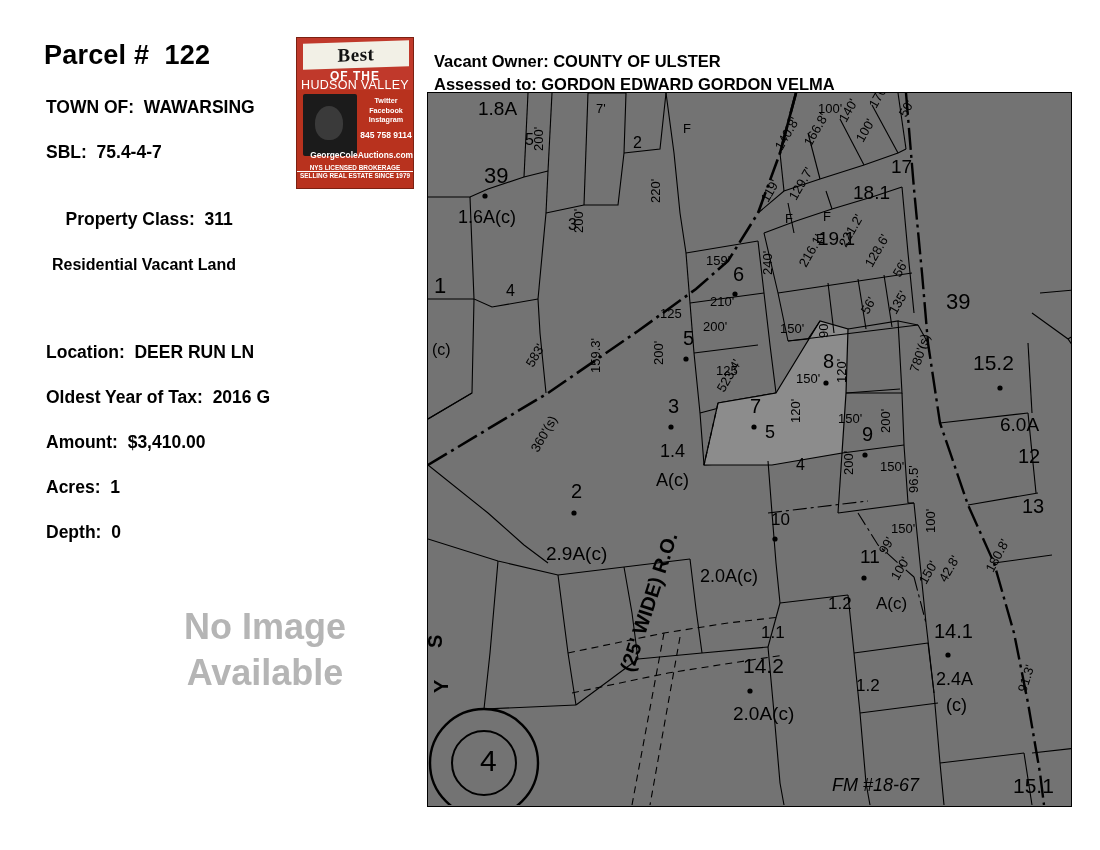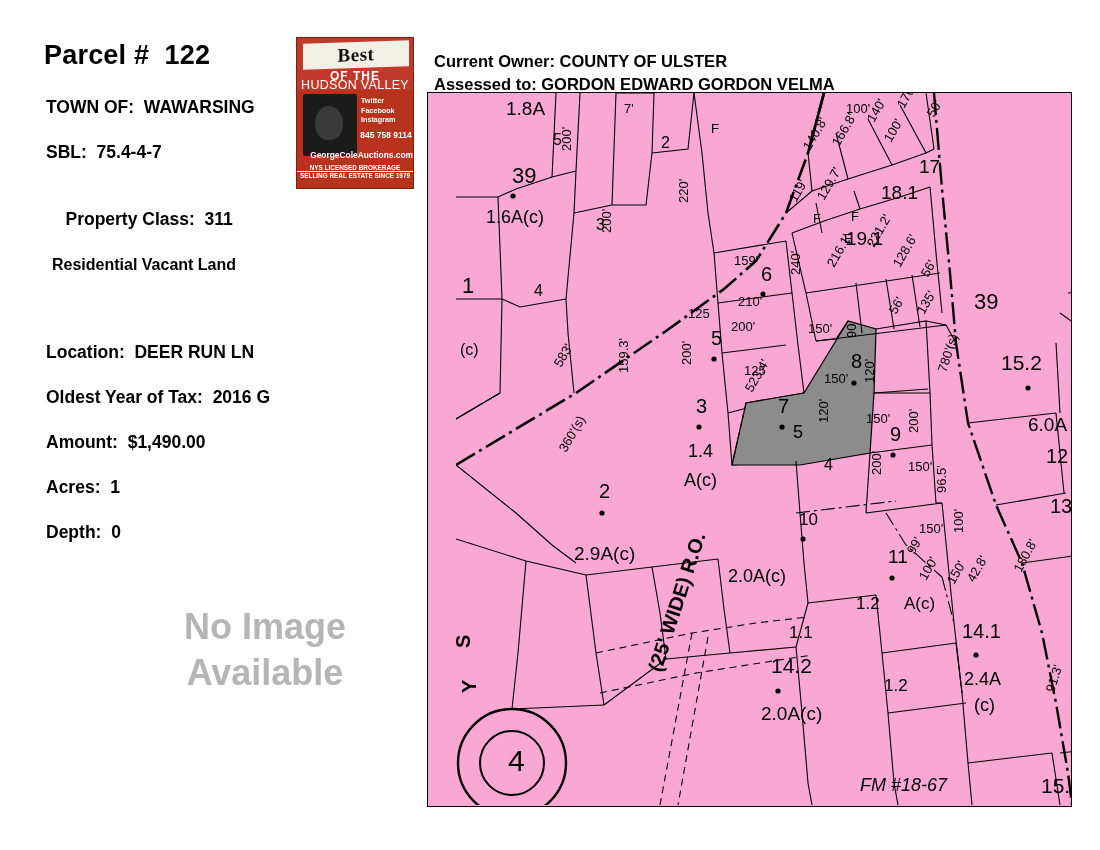--- a/index.html
+++ b/index.html
@@ -111,21 +111,21 @@
     background: #3a3a3a;
   }
   #logo .social {
     position: absolute;
     left: 64px; top: 58px;
     width: 50px;
     color: #fff;
     font-size: 7.2px;
     font-weight: bold;
     line-height: 9.5px;
-    text-align: left;
+    text-align: center;
   }
   #logo .social span { display: block; }
   #logo .phone {
     position: absolute;
     left: 62px; top: 92px;
     width: 54px;
     color: #fff;
     font-size: 8.5px;
     font-weight: bold;
     text-align: center;
@@ -183,44 +183,43 @@
 
   
   #map-frame {
     position: absolute;
     left: 427px;
     top: 92px;
     width: 645px;
     height: 715px;
     border: 1.5px solid #000;
     box-sizing: border-box;
-    background: #f9a8d4;
+    background: #737373;
     overflow: hidden;
-    padding-left: 28px;
   }
   #map-svg { display: block; }
   .mt {
     font-family: "Liberation Sans", sans-serif;
     fill: #000;
   }
 </style>
 </head>
 <body>
 
 <div id="info-panel">
   <div id="parcel-title">Parcel #  122</div>
   <div class="info-line">TOWN OF:  WAWARSING</div>
   <div class="info-line">SBL:  75.4-4-7</div>
   <div class="info-line">
     <span>Property Class:  311</span>
     <span class="sub">Residential Vacant Land</span>
   </div>
   <div class="info-line">Location:  DEER RUN LN</div>
   <div class="info-line">Oldest Year of Tax:  2016 G</div>
-  <div class="info-line">Amount:  $1,490.00</div>
+  <div class="info-line">Amount:  $3,410.00</div>
   <div class="info-line">Acres:  1</div>
   <div class="info-line">Depth:  0</div>
 </div>
 
 <div id="logo">
   <div class="logo-top"></div>
   <div class="ribbon">Best</div>
   <div class="of-the">OF THE</div>
   <div class="hv">HUDSON VALLEY</div>
   <div class="photo"></div>
@@ -230,21 +229,21 @@
     <span>Instagram</span>
   </div>
   <div class="phone">845 758 9114</div>
   <div class="site">GeorgeColeAuctions.com</div>
   <div class="bar"></div>
   <div class="license">NYS LICENSED BROKERAGE
 SELLING REAL ESTATE SINCE 1979</div>
 </div>
 
 <div id="owner-block">
-  <div class="owner-line">Current Owner: COUNTY OF ULSTER</div>
+  <div class="owner-line">Vacant Owner: COUNTY OF ULSTER</div>
   <div class="owner-line">Assessed to: GORDON EDWARD GORDON VELMA</div>
 </div>
 
 <div id="no-image">
   <div>No Image</div>
   <div>Available</div>
 </div>
 
 <div id="map-frame">
   <svg id="map-svg" width="657" height="712" viewBox="0 0 657 712">

